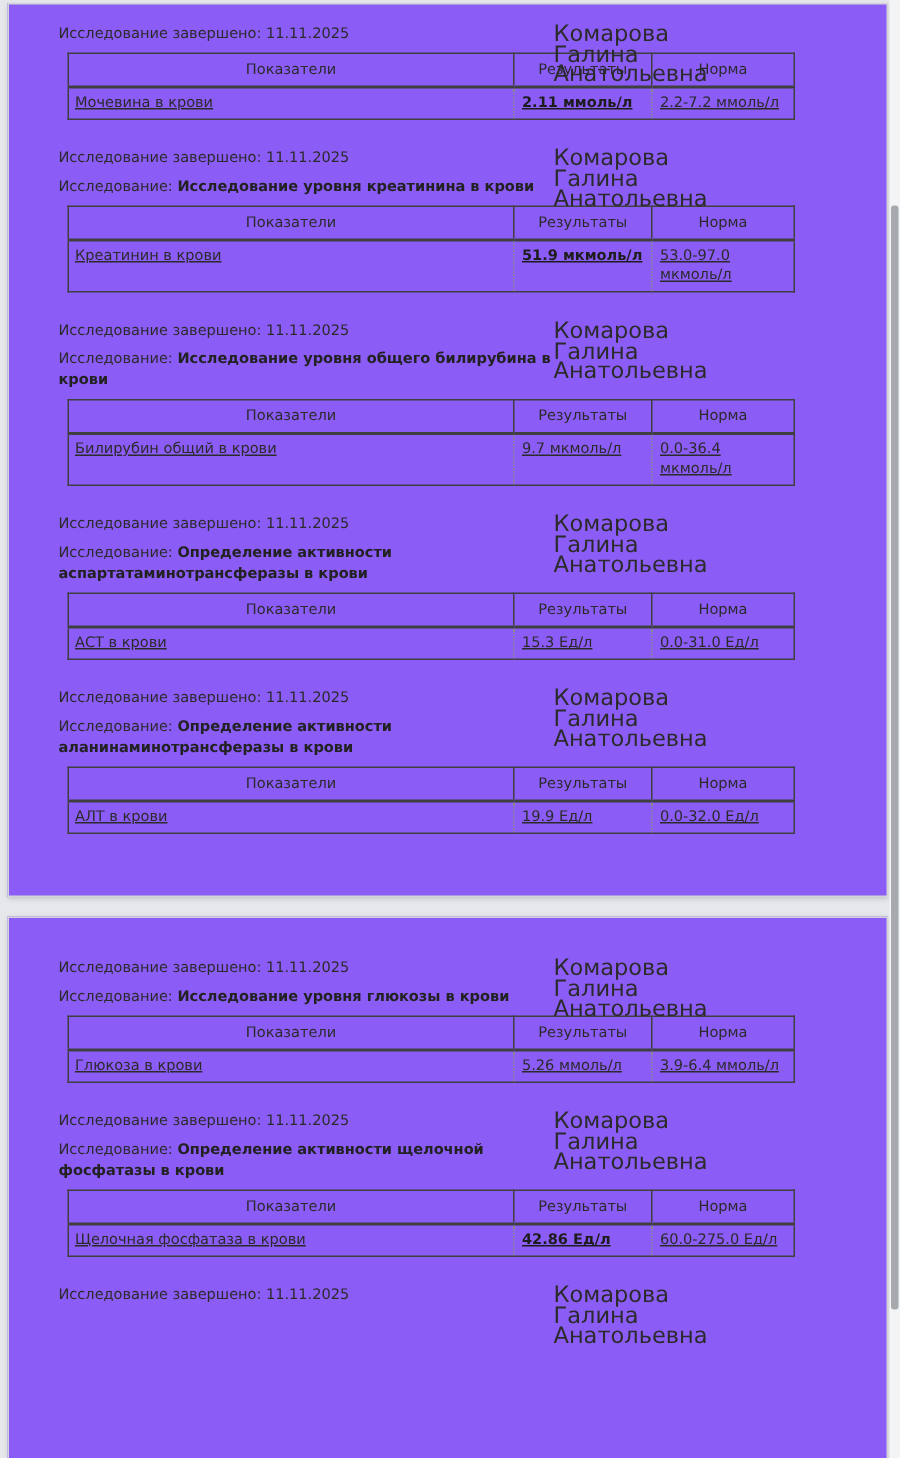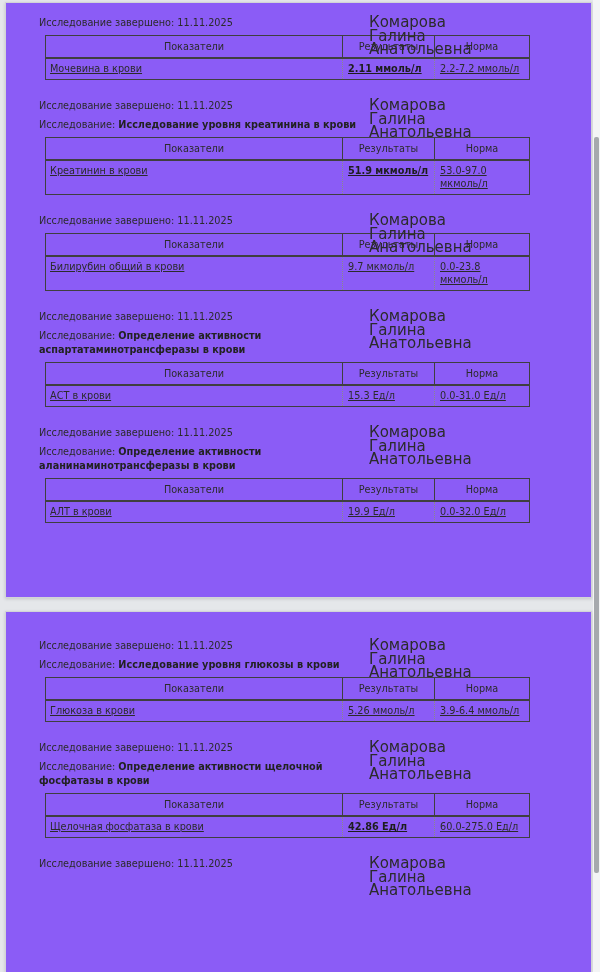--- a/index.html
+++ b/index.html
@@ -103,36 +103,37 @@
         <td class="res-bold">51.9 мкмоль/л</td>
         <td>53.0-97.0 мкмоль/л</td>
       </tr>
     </tbody>
       </table>
   </div>
 
   <div class="section">
     <div class="date-line">Исследование завершено: 11.11.2025</div>
     <div class="patient">Комарова Галина Анатольевна</div>
+    <div class="study"><span>Исследование:</span> <b>Исследование уровня общего билирубина в крови</b></div>
     <table class="rtable">
       <colgroup>
           <col class="c1">
           <col class="c2">
           <col class="c3">
         </colgroup>
       <tbody>
           <tr>
         <th>Показатели</th>
         <th>Результаты</th>
         <th>Норма</th>
       </tr>
       <tr class="data">
         <td>Билирубин общий в крови</td>
         <td>9.7 мкмоль/л</td>
-        <td>0.0-23.8 мкмоль/л</td>
+        <td>0.0-36.4 мкмоль/л</td>
       </tr>
     </tbody>
       </table>
   </div>
 
   <div class="section">
     <div class="date-line">Исследование завершено: 11.11.2025</div>
     <div class="patient">Комарова Галина Анатольевна</div>
     <div class="study"><span>Исследование:</span> <b>Определение активности аспартатаминотрансферазы в крови</b></div>
     <table class="rtable">

